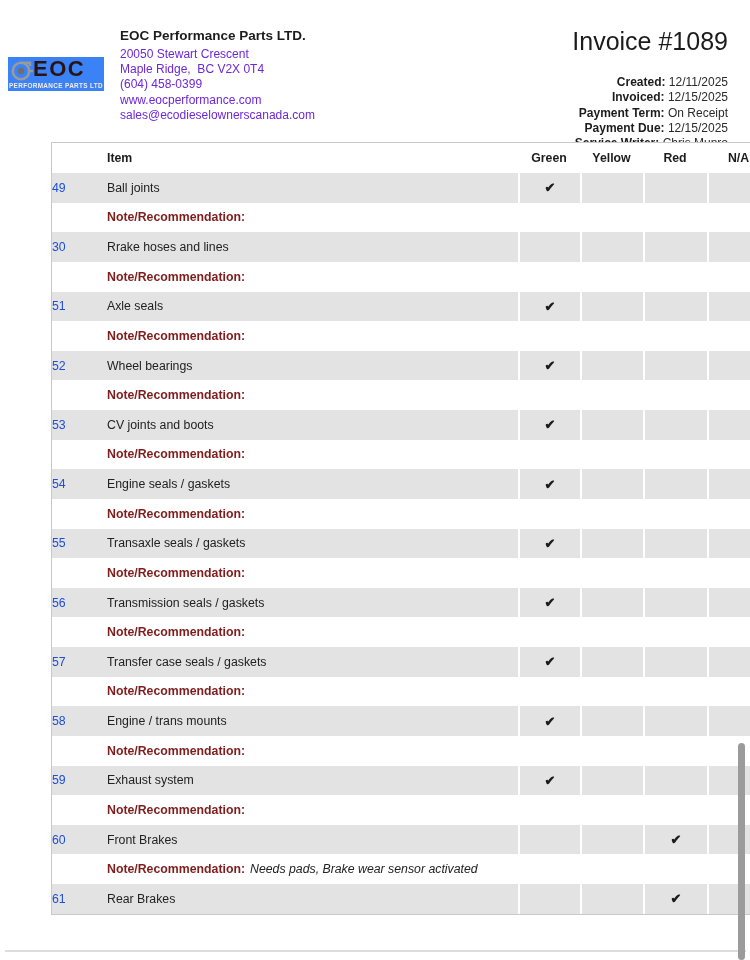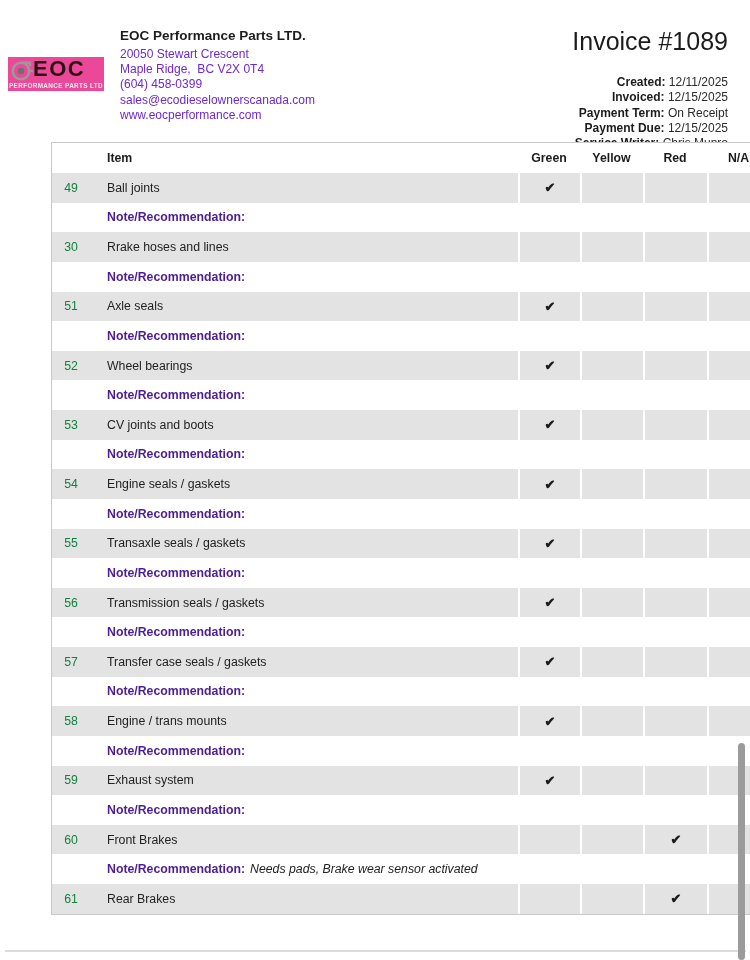--- a/index.html
+++ b/index.html
@@ -6,21 +6,21 @@
   html,body { width:750px; height:960px; background:#ffffff; overflow:hidden; }
   body {
     font-family:"Liberation Sans", sans-serif;
     color:#212121;
     position:relative;
   }
 
   
   .logo {
     position:absolute; left:8px; top:57px; width:96px; height:34px;
-    background:#ec4899; overflow:hidden;
+    background:#3b82f6; overflow:hidden;
   }
   .logo-eoc {
     position:absolute; left:25px; top:-1px;
     font-size:22px; font-weight:bold; letter-spacing:1.5px; color:#2a1411;
   }
   .logo-sub {
     position:absolute; left:0; right:0; bottom:2px; text-align:center;
     font-size:6.4px; font-weight:bold; letter-spacing:0.35px; color:#f2ece9;
   }
   .turbo-svg { position:absolute; left:2px; top:2px; }
@@ -43,26 +43,26 @@
   .t-header-row { height:30px; font-weight:bold; color:#1c1c1c; background:#fff; }
   .cell-item-header { flex:1; padding-left:55px; }
   .cell-status { width:62px; flex:none; text-align:center; }
   .cell-status.w2 { width:63px; }
   .cell-status.w3 { width:64px; }
   .cell-status.w4 { width:63px; }
 
   .item-row { background:#e3e3e3; }
   .item-row .cell-status { border-left:2px solid #ffffff; height:100%;
     display:flex; align-items:center; justify-content:center; }
-  .cell-num { width:38px; flex:none; text-align:center; color:#15803d; }
+  .cell-num { width:38px; flex:none; color:#1d4ed8; }
   .cell-item { flex:1; padding-left:17px; color:#222; }
   .check { font-size:13px; color:#1b1b1b; font-weight:bold; }
 
   .note-row { background:#ffffff; padding-left:55px; }
-  .note-label { font-weight:bold; color:#4c1d95; }
+  .note-label { font-weight:bold; color:#7f1d1d; }
   .note-text { font-style:italic; margin-left:5px; color:#222; }
 
   
   .bottom-rule { position:absolute; left:5px; top:950px; width:741px; height:2px; background:#dddddd; }
   .scrollbar-thumb {
     position:absolute; left:738px; top:743px; width:7px; height:217px;
     background:#9b9b9b; border-radius:4px;
   }
 </style>
 </head>
@@ -78,22 +78,22 @@
     </svg>
     <div class="logo-eoc">EOC</div>
     <div class="logo-sub">PERFORMANCE PARTS LTD</div>
   </div>
 
   <div class="company-block">
     <div class="company-name">EOC Performance Parts LTD.</div>
     <div class="company-line">20050 Stewart Crescent</div>
     <div class="company-line">Maple Ridge,  BC V2X 0T4</div>
     <div class="company-line">(604) 458-0399</div>
+    <div class="company-line">www.eocperformance.com</div>
     <div class="company-line">sales@ecodieselownerscanada.com</div>
-    <div class="company-line">www.eocperformance.com</div>
   </div>
 
   <div class="invoice-block">
     <div class="invoice-title">Invoice #1089</div>
     <div class="meta-line"><b>Created:</b> <span>12/11/2025</span></div>
     <div class="meta-line"><b>Invoiced:</b> <span>12/15/2025</span></div>
     <div class="meta-line"><b>Payment Term:</b> <span>On Receipt</span></div>
     <div class="meta-line"><b>Payment Due:</b> <span>12/15/2025</span></div>
     <div class="meta-line"><b>Service Writer:</b> <span>Chris Munro</span></div>
   </div>

